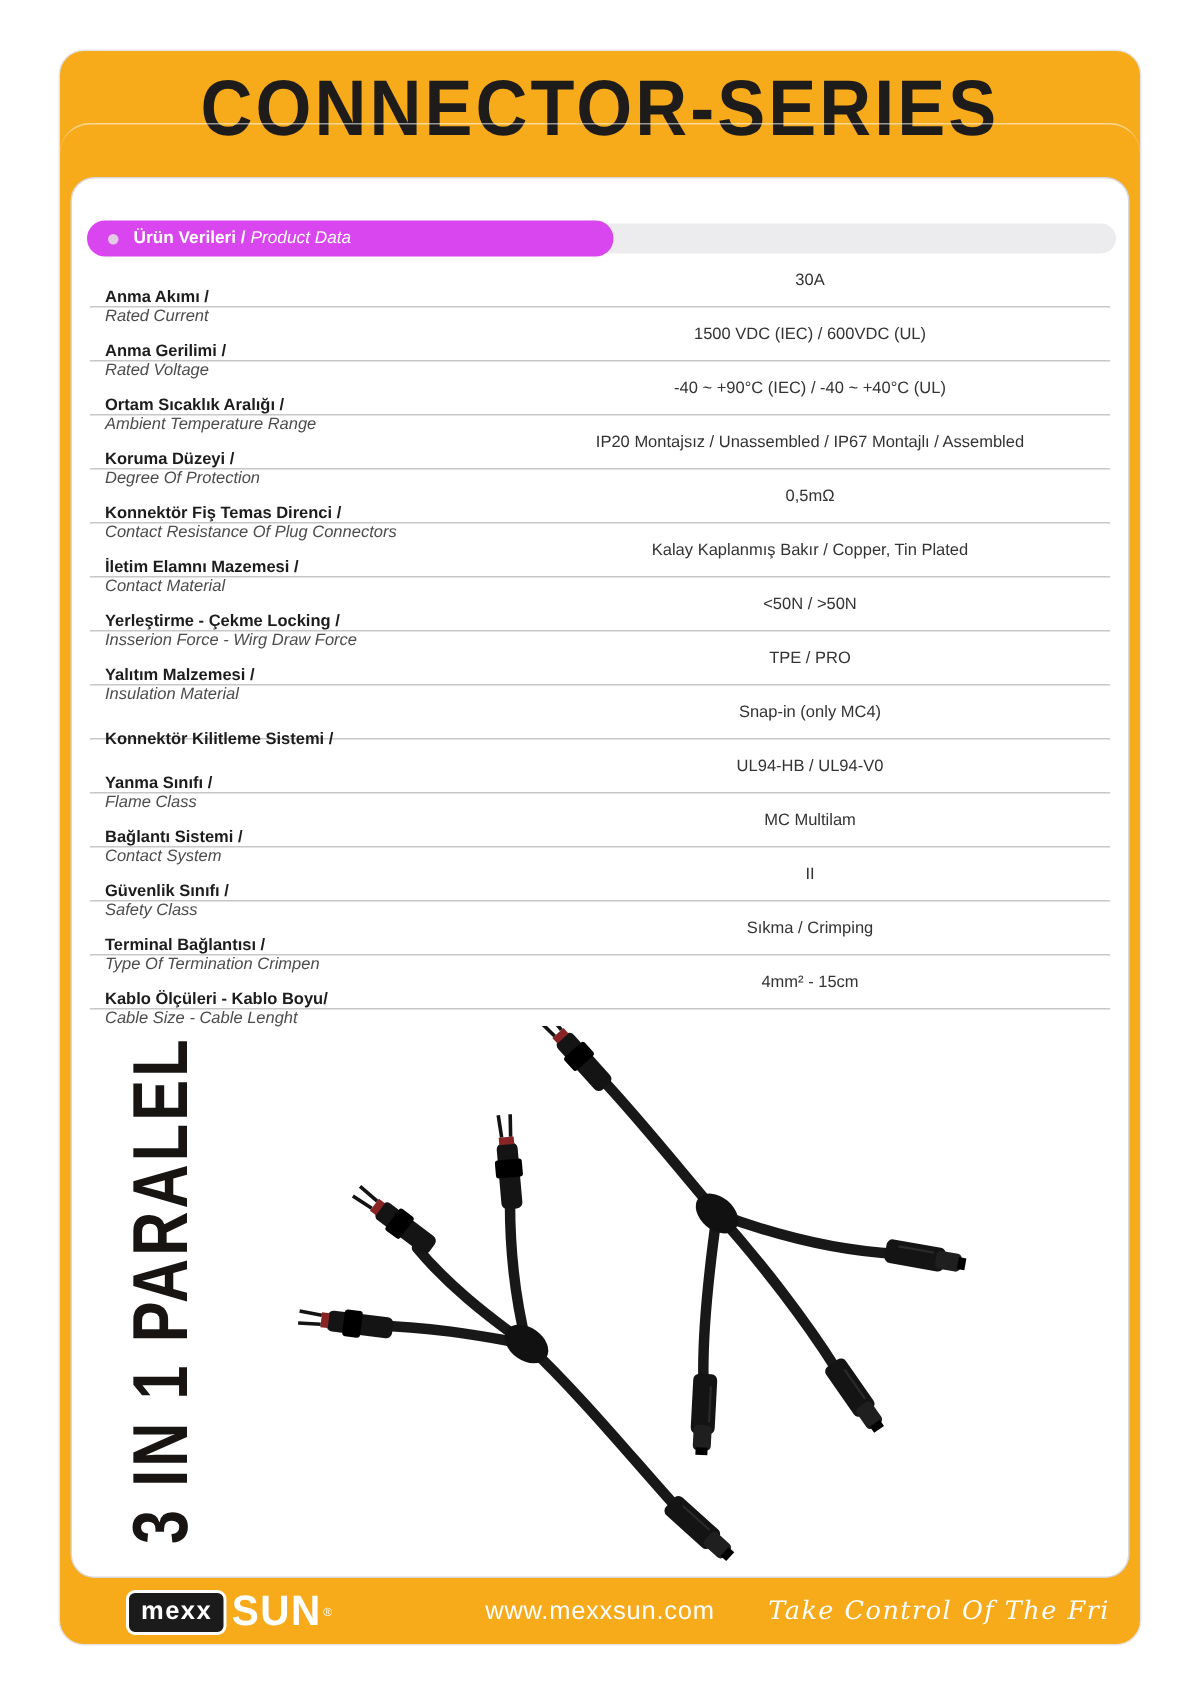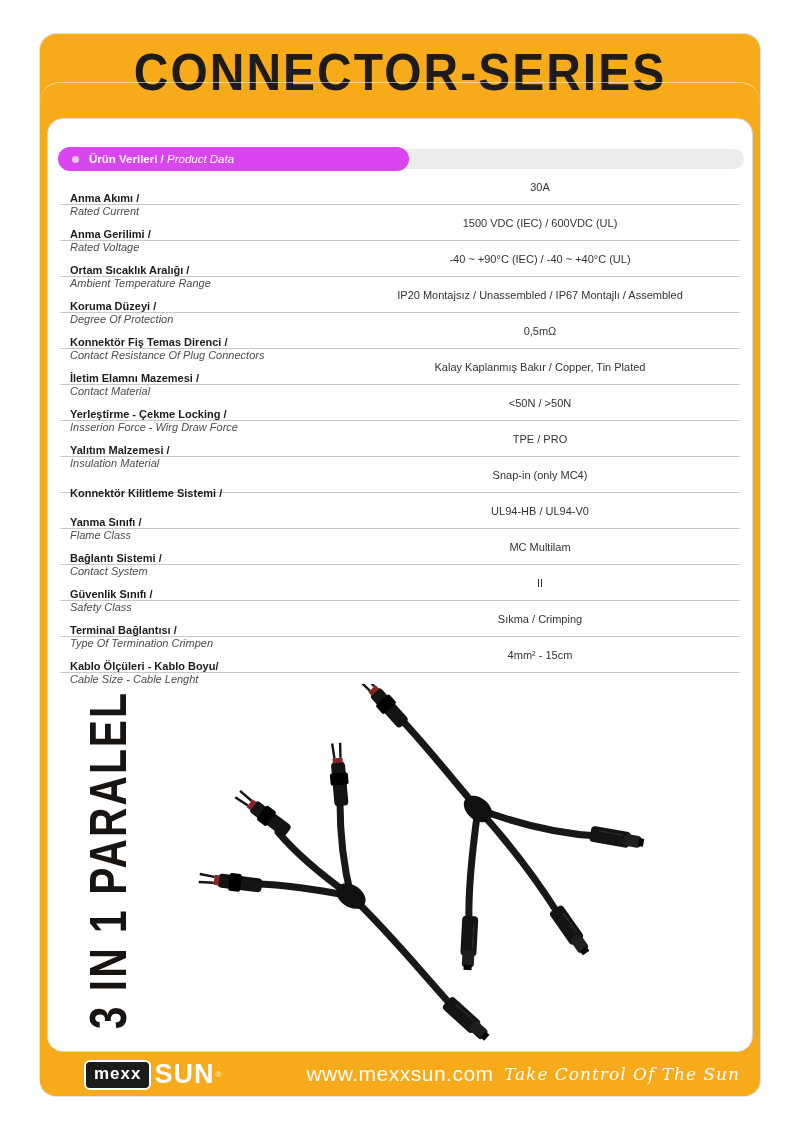--- a/index.html
+++ b/index.html
@@ -60,21 +60,21 @@
   .footer { position:absolute; left:0; bottom:0; width:720px; height:44px;
     display:flex; align-items:center; }
   .logo { position:absolute; left:44px; top:7px; display:flex; align-items:center; }
   .logo-mexx { background:#1b1b1b; color:#fff; font-weight:bold; font-size:17px;
     letter-spacing:1px; padding:2px 8px 4px 8px; border-radius:6px;
     border:2px solid #ffffff;text-align:center; }
   .logo-sun { color:#fff; font-weight:bold; font-size:27px; letter-spacing:1px;
     margin-left:3px; transform:scale(1,1.05); }
   .logo-reg { color:#fff; font-size:8px; vertical-align:top; margin-left:1px; }
   .footer-url { position:absolute; left:0; width:100%; text-align:center;
-    color:#fff; font-size:21px; letter-spacing:.5px; }
+    color:#fff; font-size:17px; letter-spacing:.5px; }
   .footer-slogan { position:absolute; right:20px; color:#fff; font-size:17px;
     font-style:italic; font-family:"DejaVu Serif", serif; letter-spacing:1px; }
 </style>
 </head>
 <body>
 
 <div class="page">
   <div class="card">
 
     <div class="main-title">CONNECTOR-SERIES</div>
@@ -241,17 +241,17 @@
       </svg>
     </div>
 
     <div class="footer">
       <div class="logo">
         <span class="logo-mexx">mexx</span>
         <span class="logo-sun">SUN</span>
         <span class="logo-reg">®</span>
       </div>
       <div class="footer-url">www.mexxsun.com</div>
-      <div class="footer-slogan">Take Control Of The Sun</div>
+      <div class="footer-slogan">Take Control Of The Fri</div>
     </div>
 
   </div>
 </div>
 
 </body></html>

